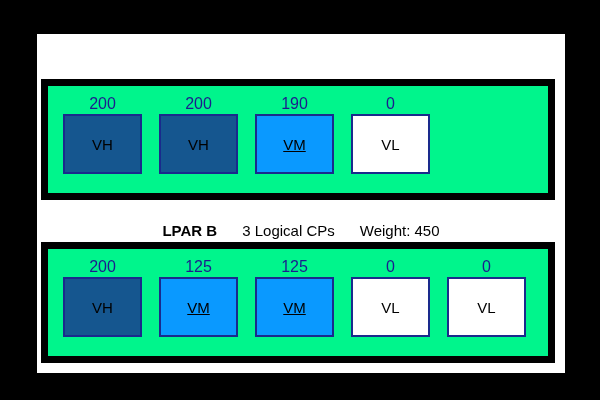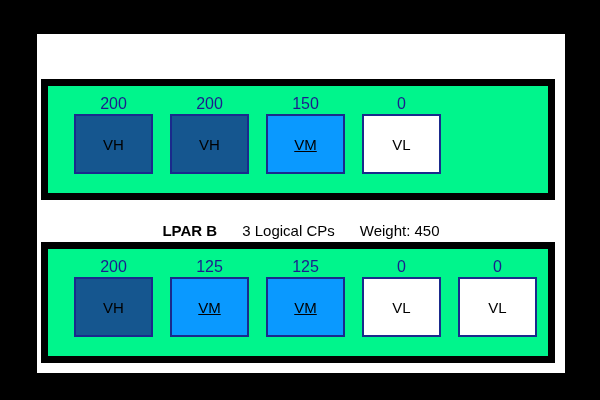--- a/index.html
+++ b/index.html
@@ -36,21 +36,21 @@
   }
   .lpar-header.a { top: 13px; }
   .lpar-header.b { top: 186px; }
   .lpar-name { font-weight: bold; }
   .pool {
     position: absolute; left: 4px;
     width: 514px; height: 121px;
     background: var(--pool-green);
     border: 7px solid var(--pool-border);
     display: flex; align-items: flex-start;
-    padding-left: 35px; column-gap: 35px;
+    padding-left: 24px; column-gap: 35px;
   }
   .pool.a { top: 45px; }
   .pool.b { top: 208px; }
   .cp-unit {
     width: 61px;
     display: flex; flex-direction: column; align-items: center;
     padding-top: 8px;
   }
   .cp-share {
     height: 20px; line-height: 20px;
@@ -77,21 +77,21 @@
     <div class="pool a">
       <div class="cp-unit">
         <div class="cp-share">200</div>
         <div class="cp-square vh">VH</div>
       </div>
       <div class="cp-unit">
         <div class="cp-share">200</div>
         <div class="cp-square vh">VH</div>
       </div>
       <div class="cp-unit">
-        <div class="cp-share">150</div>
+        <div class="cp-share">190</div>
         <div class="cp-square vm">VM</div>
       </div>
       <div class="cp-unit">
         <div class="cp-share">0</div>
         <div class="cp-square vl">VL</div>
       </div>
     </div>
 
     <div class="lpar-header b">
       <span class="lpar-name">LPAR B</span>

